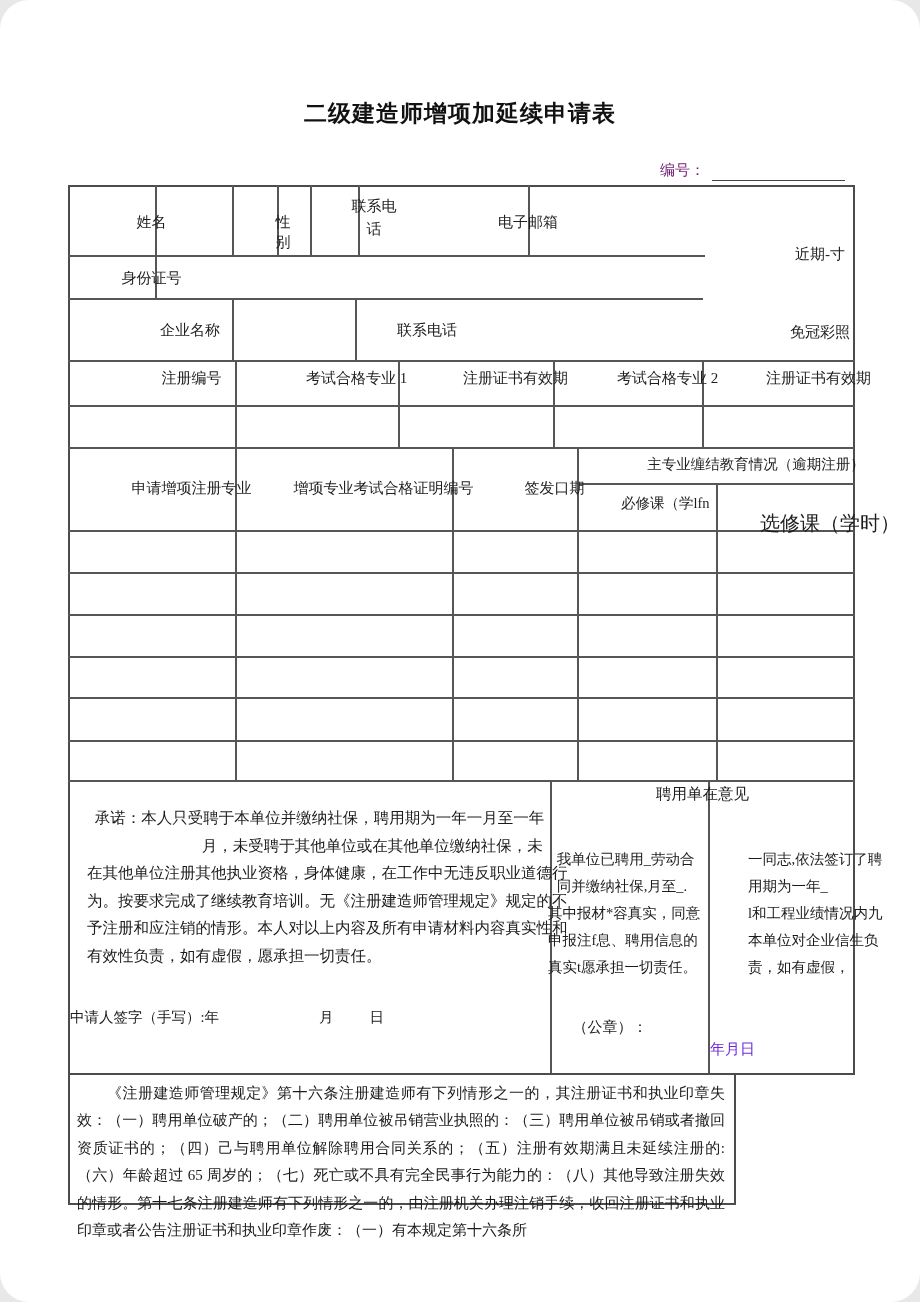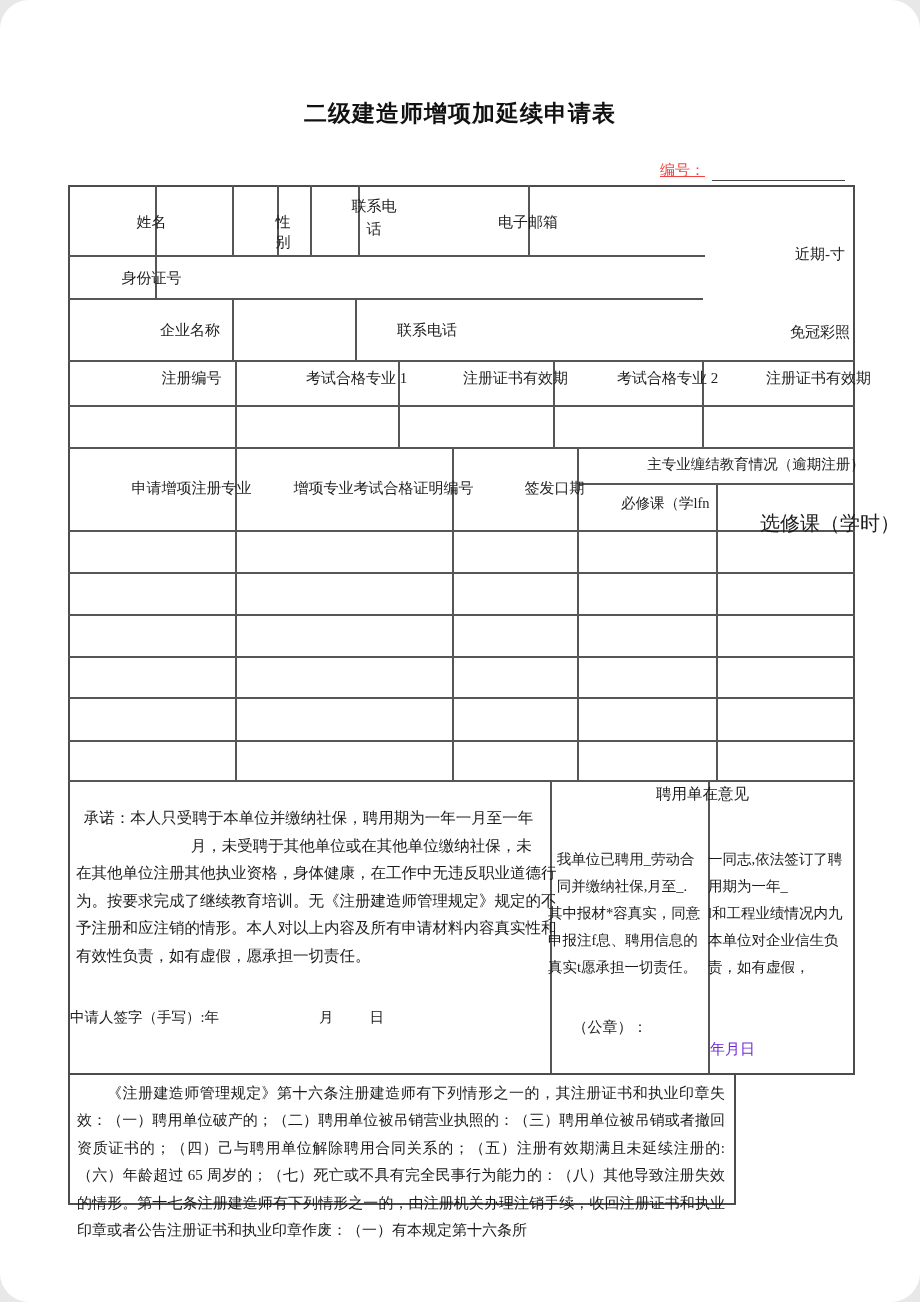--- a/index.html
+++ b/index.html
@@ -17,35 +17,35 @@
   .hl{position:absolute;height:0;border-top:2px solid #565656;}
   .box{position:absolute;border:2px solid #4c4c4c;box-sizing:border-box;background:transparent;}
   
   .lbl{position:absolute;font-size:15px;line-height:20px;color:#1d1d1d;white-space:nowrap;padding-left:40px;}
   .ctr{text-align:center;white-space:normal;}
   .title{
     position:absolute;left:0;top:98px;width:920px;
     text-align:center;font-size:23px;font-weight:bold;color:#111;
     letter-spacing:1px;
   }
-  .serial{position:absolute;left:660px;top:161px;font-size:15px;color:#ef4444;text-decoration:underline;}
+  .serial{position:absolute;left:660px;top:161px;font-size:15px;color:#701a75;}
   .serial-line{position:absolute;left:712px;top:163px;width:133px;height:17px;border-bottom:1.6px solid #444;}
   .phone2{line-height:26px;}
   .commit{position:absolute;left:76px;top:804px;width:468px;font-size:15.5px;line-height:27.5px;color:#1b1b1b;}
-  .commit div{white-space:nowrap;}
+  .commit div{white-space:nowrap;margin-left:11px;}
   .commit div:nth-child(1){text-indent:0.5em;}
   .commit div:nth-child(2){text-indent:7.4em;}
   .sign{position:absolute;left:70px;top:1008px;font-size:14.5px;color:#1b1b1b;white-space:nowrap;}
   .sign .gap1{margin-left:100px;}
   .sign .gap2{margin-left:36px;}
   .emp-title{position:absolute;left:550px;top:784px;width:305px;text-align:center;font-size:15.5px;color:#1b1b1b;}
   .emp-col{position:absolute;top:846px;font-size:14.5px;line-height:27px;color:#1b1b1b;}
   .emp-left{left:548px;width:162px;}
   .emp-left div:nth-child(1),.emp-left div:nth-child(2){text-indent:0.6em;}
-  .emp-right{left:708px;width:146px;}
+  .emp-right{left:748px;width:146px;}
   .emp-col div{white-space:nowrap;}
   .seal{position:absolute;left:531px;top:1018px;width:158px;text-align:center;font-size:15px;color:#1b1b1b;}
   .emp-date{position:absolute;left:710px;top:1040px;font-size:15px;color:#6d28d9;}
   .regs{
     position:absolute;left:68px;top:1073px;width:668px;height:132px;
     border:2px solid #4c4c4c;box-sizing:border-box;
   }
   .regs-inner{
     padding:5px 9px 0 7px;
     font-size:15px;line-height:27.4px;color:#1b1b1b;

